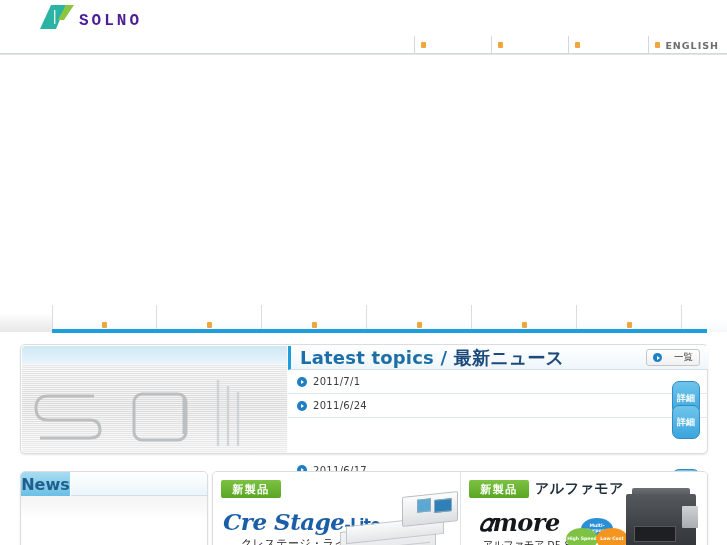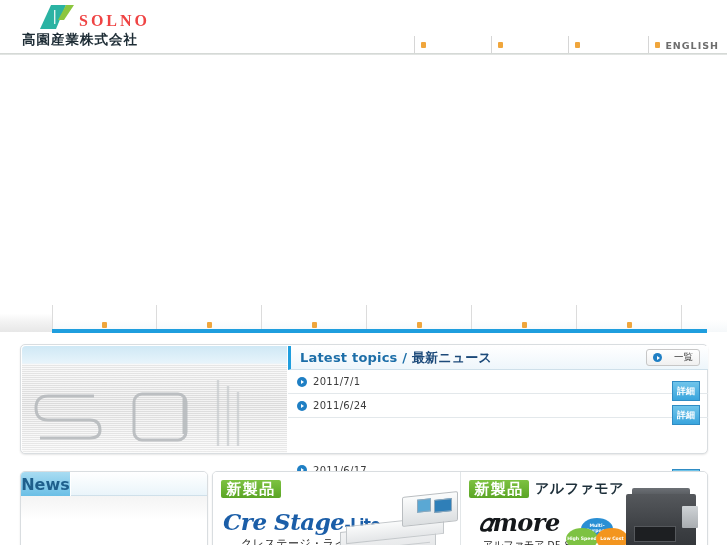--- a/index.html
+++ b/index.html
@@ -12,23 +12,23 @@
   #page { position: relative; width: 727px; height: 545px; background:#fff; }
 
   
   .header { position: relative; width: 727px; height: 54px; background: #ffffff; }
   .header-rule { position:absolute; left:0; top:53px; width:727px; height:2px;
                  background:linear-gradient(to bottom,#cfd3d0 0%,#e8eae9 100%); }
 
   .logo-block { position:absolute; left:22px; top:3px; width:200px; height:48px; }
   .logo-mark { position:absolute; left:16px; top:1px; width:40px; height:26px; }
   .logo-word { position:absolute; left:57px; top:9px;
-               font-family:Liberation Serif, serif;
+               font-family:Liberation Mono, monospace;
                font-size:16px; font-weight:bold; letter-spacing:3px;
-               color:#ef4444; }
+               color:#4c1d95; }
   .logo-jp { position:absolute; left:0px; top:28px;
              font-family:"DejaVu Sans","Liberation Sans",sans-serif;
              font-size:13.5px; font-weight:bold; color:#1e2d36; letter-spacing:1px; }
 
   
   .topnav { position:absolute; right:0px; top:36px; height:18px; display:flex; align-items:stretch; }
   .topnav-item { position:relative; height:18px; border-left:1px solid #d6d6d6;
                  display:flex; align-items:center; padding-left:6px; padding-right:8px;
                  font-size:9.5px; color:#6b6b6b; letter-spacing:1px;
                  font-family:"DejaVu Sans",sans-serif; }
@@ -72,21 +72,21 @@
   }
   .topics-right { position:absolute; left:267px; top:1px; width:420px; height:107px; }
 
   .topics-head {
     position:relative; height:24px;
     background:linear-gradient(to bottom,#ffffff 0%,#eef6fb 100%);
     border-bottom:1px solid #cfe0ea;
     border-left:3px solid #1f9ede;
     display:flex; align-items:center;
   }
-  .topics-title { margin-left:9px; font-size:13px; font-weight:bold; color:#1c6ea8;
+  .topics-title { margin-left:9px; font-size:18px; font-weight:bold; color:#1c6ea8;
                   font-family:"DejaVu Sans","Liberation Sans",sans-serif; letter-spacing:0.2px; }
   .topics-title .jp { color:#1c4a7a; }
   .list-btn {
     position:absolute; right:8px; top:3px; height:17px; min-width:50px;
     background:linear-gradient(to bottom,#ffffff 0%,#f0f0f0 100%);
     border:1px solid #c7c7c7; border-radius:3px;
     display:flex; align-items:center; padding:0 6px; gap:12px;
   }
   .play-dot { width:9px; height:9px; border-radius:50%; background:#1f7fc4;
               display:flex; align-items:center; justify-content:center; flex:0 0 auto; }
@@ -99,22 +99,22 @@
   .topic-row { position:relative; height:24px; border-bottom:1px solid #e3e8eb;
                display:flex; align-items:center; padding-left:9px; }
   .topic-row:last-child { border-bottom:none;margin-top:40px; }
   .topic-arrow { width:10px; height:10px; border-radius:50%; background:#1f7fc4;
                  display:flex;align-items:center;justify-content:center; margin-right:6px; flex:0 0 auto;}
   .topic-arrow::after { content:""; width:0;height:0;border-left:3.5px solid #fff;
                         border-top:2.5px solid transparent;border-bottom:2.5px solid transparent; margin-left:1px; }
   .topic-date { font-size:10px; color:#3b3b3b; font-family:"DejaVu Sans",sans-serif; letter-spacing:0.3px; }
   .detail-btn { position:absolute; right:8px; top:11px; height:14px;
                 background:linear-gradient(to bottom,#6fc4ea 0%,#3aa5dd 100%);
-                border:1px solid #2f8cc4; border-radius:0;
-                padding:9px 4px; display:flex; align-items:center; }
+                border:1px solid #2f8cc4; border-radius:7px;
+                padding:16px 4px; display:flex; align-items:center; }
   .detail-btn span { font-size:9px; color:#ffffff; font-weight:bold; white-space:nowrap;
                      font-family:"DejaVu Sans","Liberation Sans",sans-serif; line-height:1; }
 
   
   .news-panel { position:absolute; left:20px; top:471px; width:188px; height:95px;
      background:#fff; border:1px solid #d9dde0; border-radius:5px;
      box-shadow:0 1px 2px rgba(0,0,0,0.10); overflow:hidden; }
   .news-tabs { display:flex; height:24px;
      background:linear-gradient(to bottom,#ffffff 0%,#e9f4fa 100%); }
   .news-tab-active { width:50px; height:24px;
@@ -129,21 +129,21 @@
 
   .banner-panel { position:absolute; left:212px; top:471px; width:496px; height:95px;
      background:#fff; border:1px solid #d9dde0; border-radius:5px;
      box-shadow:0 1px 2px rgba(0,0,0,0.10); overflow:hidden; display:flex; }
   .banner { position:relative; width:248px; height:93px; overflow:hidden; background:#fff; }
   .banner.b2 { border-left:1px solid #e2e6e8; }
 
   .newtag { position:absolute; left:8px; top:8px; width:60px; height:18px;
             background:linear-gradient(to bottom,#7dc242 0%,#5aa524 100%);
             border-radius:2px; display:flex; align-items:center; justify-content:center; }
-  .newtag span { font-size:15px; font-weight:bold; color:#fff; letter-spacing:1.5px;
+  .newtag span { font-size:11px; font-weight:bold; color:#fff; letter-spacing:1.5px;
                  font-family:"DejaVu Sans","Liberation Sans",sans-serif; }
   .banner-head { position:absolute; left:74px; top:8px; font-size:14px; font-weight:bold;
                  color:#1d2f3a; font-family:"DejaVu Sans","Liberation Sans",sans-serif; letter-spacing:0.5px;}
 
   .prod-logo1 { position:absolute; left:10px; top:36px; font-size:23px; font-weight:bold;
                 color:#1b5ea8; font-family:"DejaVu Serif","Liberation Serif",serif;
                 font-style:italic; letter-spacing:-0.5px; }
   .prod-logo1 .lite { font-size:15px; font-style:normal; font-family:"DejaVu Sans",sans-serif; color:#1b5ea8;}
   .prod-sub1 { position:absolute; left:28px; top:64px; font-size:11px; color:#1a1a1a;
                font-family:"DejaVu Sans","Liberation Sans",sans-serif; letter-spacing:0.5px; }
@@ -201,21 +201,20 @@
 
     <div class="logo-block">
       <div class="logo-mark">
         <svg width="40" height="26" viewBox="0 0 40 26">
           <polygon points="2,25 18,25 28,1 13,1" fill="#2bb3a3"></polygon>
           <polygon points="20,16 28,1 36,1 26,16" fill="#8cc63f"></polygon>
           <rect x="16" y="6" width="1.4" height="14" fill="#ffffff" opacity="0.85"></rect>
         </svg>
       </div>
       <div class="logo-word">SOLNO</div>
-      <div class="logo-jp">高園産業株式会社</div>
     </div>
 
     <div class="topnav">
       <div class="topnav-item">
         <span class="tn-bullet"></span>
         <span class="tn-label tn-pad"></span>
       </div>
       <div class="topnav-item">
         <span class="tn-bullet"></span>
         <span class="tn-label tn-pad2"></span>

